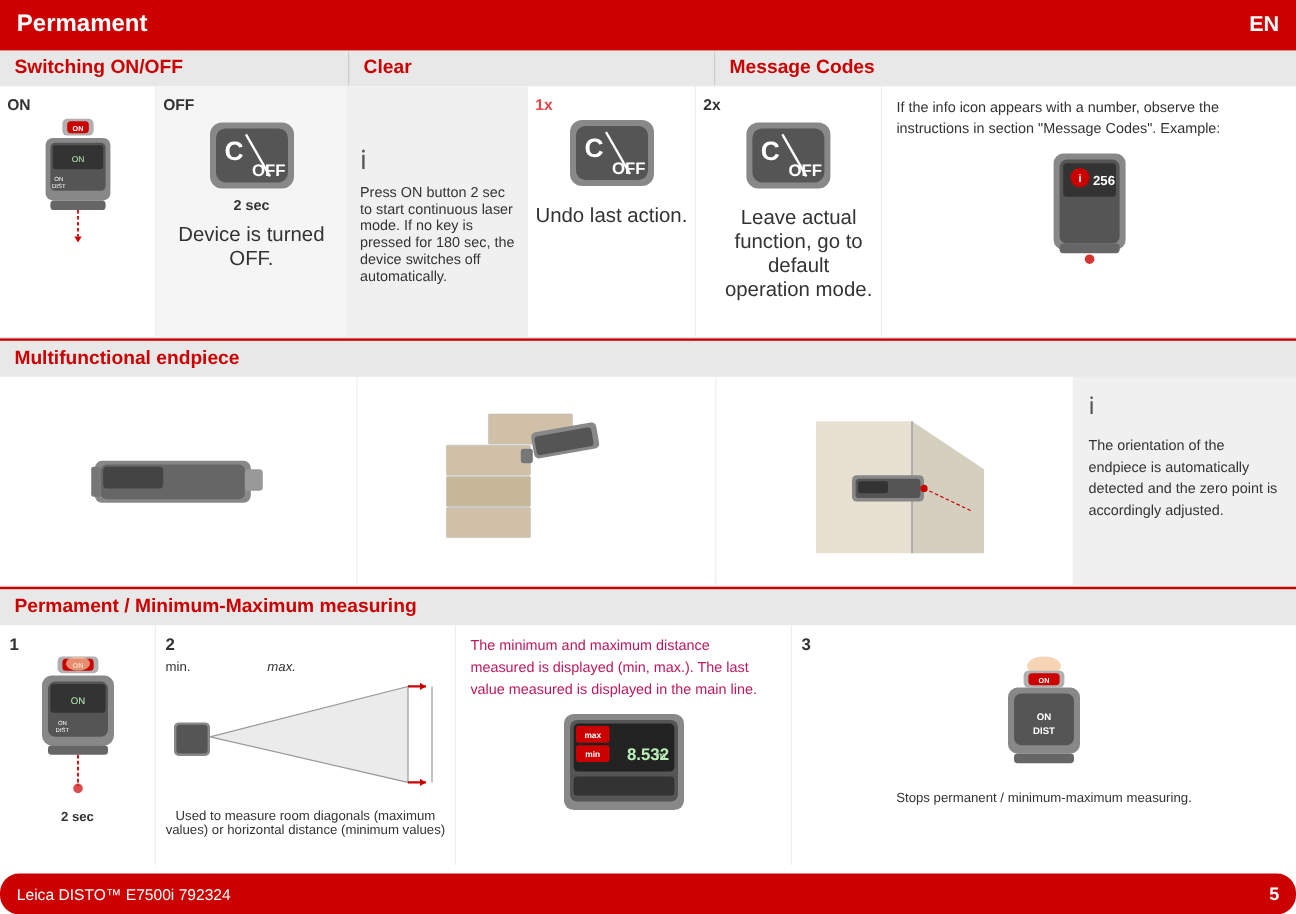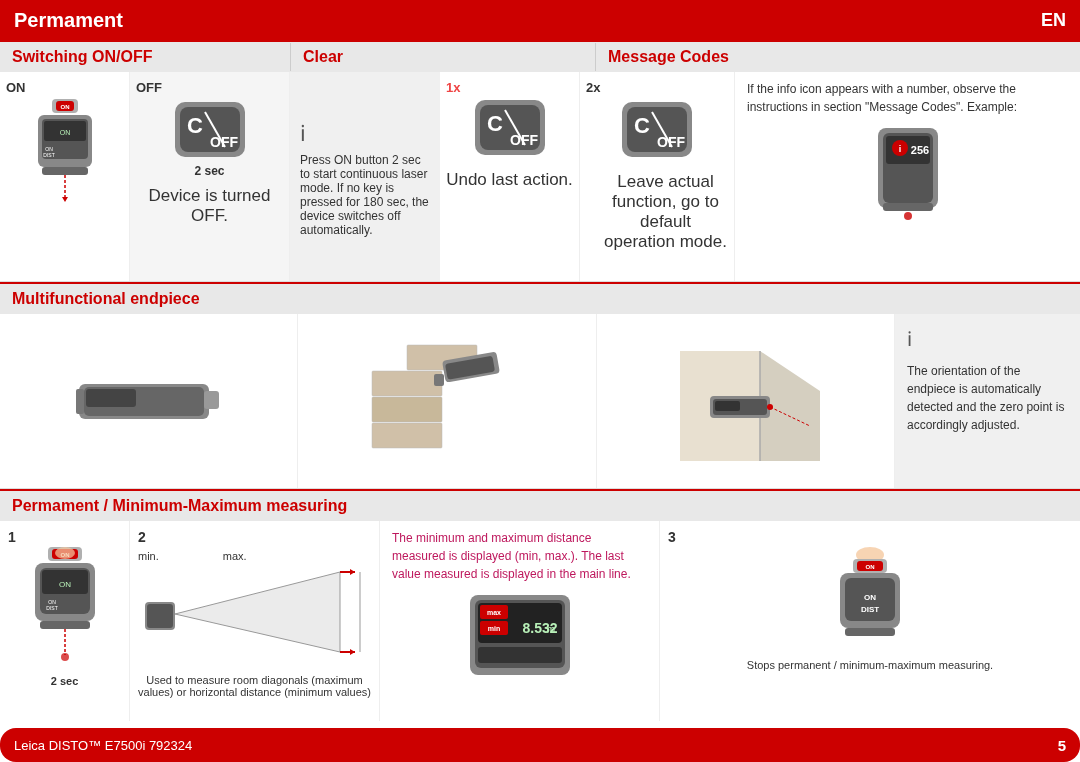--- a/index.html
+++ b/index.html
@@ -420,21 +420,21 @@
     </svg>
     <span style="font-size:11px; font-weight:bold; color:#333;">2 sec</span>
   </div>
 
   <div class="perm-col2" style="border-right:1px solid #eee;">
     <div style="display:flex; width:100%; align-items:flex-start;">
       <span class="num-label">2</span>
     </div>
     <div style="display:flex; flex-direction:row; align-items:center; width:100%; margin-top:5px; gap:4px;">
       <span style="font-size:11px; color:#333;">min.</span>
-      <span style="font-size:11px; color:#333; margin-left:60px;">max.</span>
+      <span style="font-size:11px; color:#333; margin-left:60px;font-style:italic;">max.</span>
     </div>
 
     <svg width="230" height="110" viewBox="0 0 230 110">
 
       <rect x="5" y="40" width="30" height="28" rx="4" fill="#888"></rect>
       <rect x="7" y="42" width="26" height="24" rx="3" fill="#555"></rect>
 
       <polygon points="35,52 200,10 200,90" fill="#ddd" opacity="0.6"></polygon>
       <polygon points="35,52 200,10 200,90" fill="none" stroke="#999" stroke-width="1"></polygon>
 

